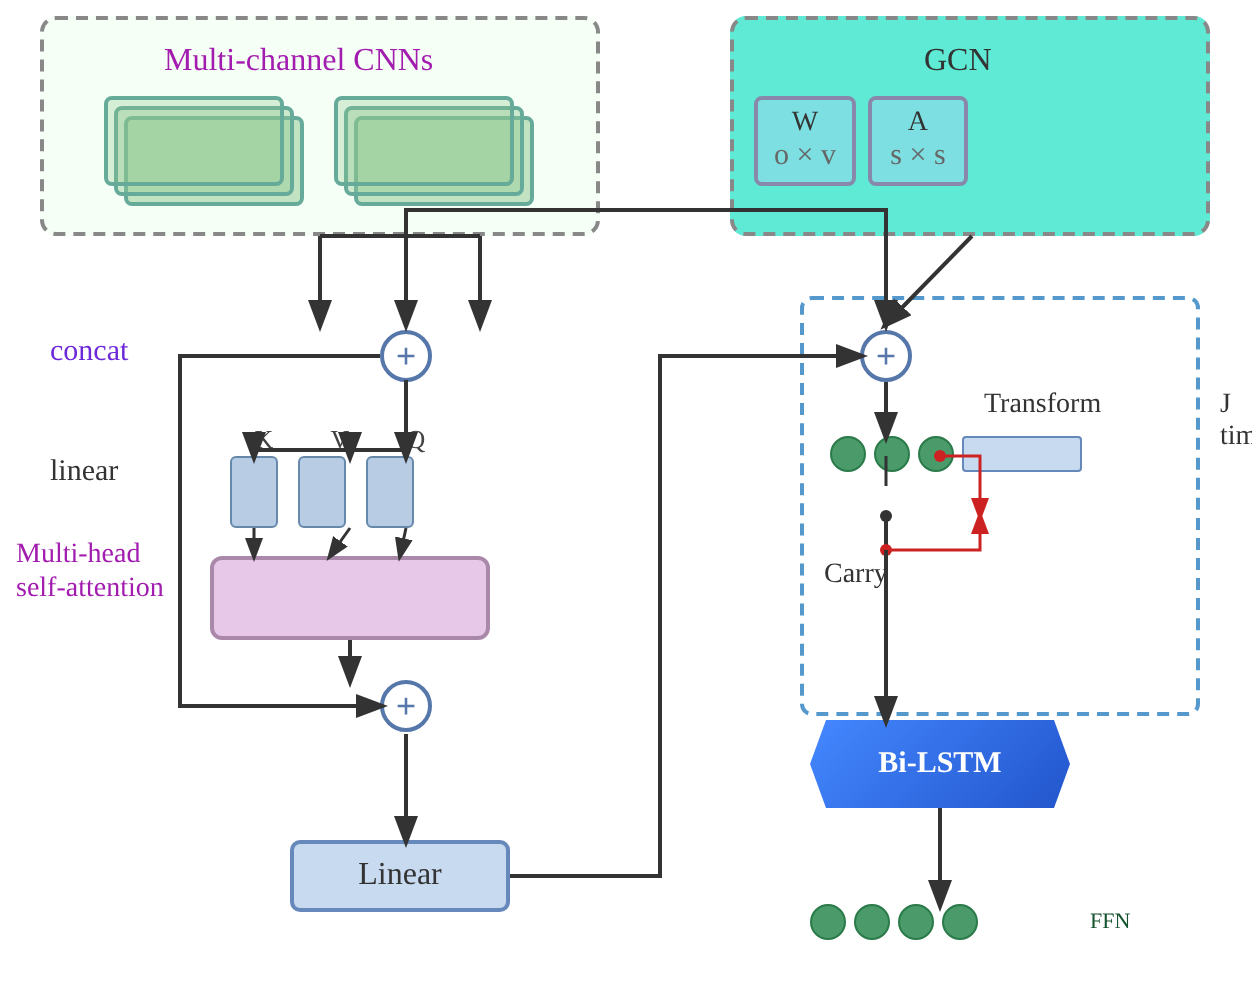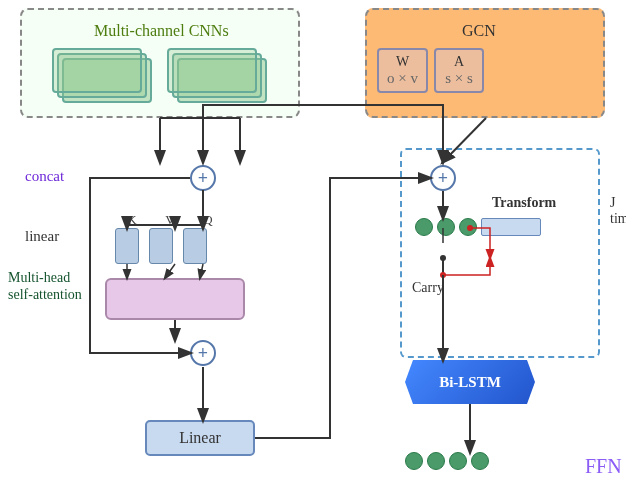--- a/index.html
+++ b/index.html
@@ -22,23 +22,23 @@
     .cnn-box {
       position: absolute;
       top: 8px; left: 20px;
       width: 280px; height: 110px;
       border: 2px dashed #888;
       border-radius: 8px;
       background: #f5fff5;
     }
     .cnn-label {
       position: absolute;
-      top: 12px; left: 72px;
+      top: 12px; left: 60px;
       font-size: 16px;
-      color: #4d7c0f;
+      color: #a21caf;
     }
 
     
     .cnn-layers {
       position: absolute;
       top: 38px; left: 30px;
     }
     .cnn-layer {
       position: absolute;
       width: 90px; height: 45px;
@@ -64,21 +64,21 @@
     .cnn-layer2:nth-child(1) { top: 10px; left: 10px; }
     .cnn-layer2:nth-child(2) { top: 5px; left: 5px; background: rgba(144,200,144,0.4); }
     .cnn-layer2:nth-child(3) { top: 0px; left: 0px; background: rgba(144,200,144,0.3); }
 
     .gcn-box {
       position: absolute;
       top: 8px; left: 365px;
       width: 240px; height: 110px;
       border: 2px dashed #888;
       border-radius: 8px;
-      background: #fdba74;
+      background: #5eead4;
     }
     .gcn-label {
       position: absolute;
       top: 12px; left: 95px;
       font-size: 16px;
       color: #333;
     }
 
     
     .gcn-matrices {
@@ -134,21 +134,21 @@
     .label-linear {
       position: absolute;
       top: 228px; left: 25px;
       font-size: 15px;
       color: #333;
     }
     .label-mhsa {
       position: absolute;
       top: 270px; left: 8px;
       font-size: 14px;
-      color: #14532d;
+      color: #a21caf;
       width: 80px;
       line-height: 1.2;
     }
 
     
     .kvq-labels {
       position: absolute;
       top: 212px; left: 120px;
       display: flex;
       gap: 14px;
@@ -211,21 +211,20 @@
       font-size: 14px;
       color: #333;
     }
 
     
     .transform-label {
       position: absolute;
       top: 195px; left: 492px;
       font-size: 14px;
       color: #333;
-      font-weight: bold;
     }
 
     
     .transform-row {
       position: absolute;
       top: 218px; left: 415px;
       display: flex;
       align-items: center;
       gap: 4px;
     }
@@ -277,23 +276,22 @@
     }
     .ffn-circle {
       width: 18px; height: 18px;
       border-radius: 50%;
       background: #4a9a6a;
       border: 1.5px solid #2a7a4a;
     }
     .ffn-label {
       position: absolute;
       top: 455px; left: 545px;
-      font-size: 20px;
-      color: #8b5cf6;
-      margin-left: 40px;
+      font-size: 11px;
+      color: #14532d;
     }
 
     
     .arrows-svg {
       position: absolute;
       top: 0; left: 0;
       width: 626px;
       height: 500px;
       pointer-events: none;
     }

